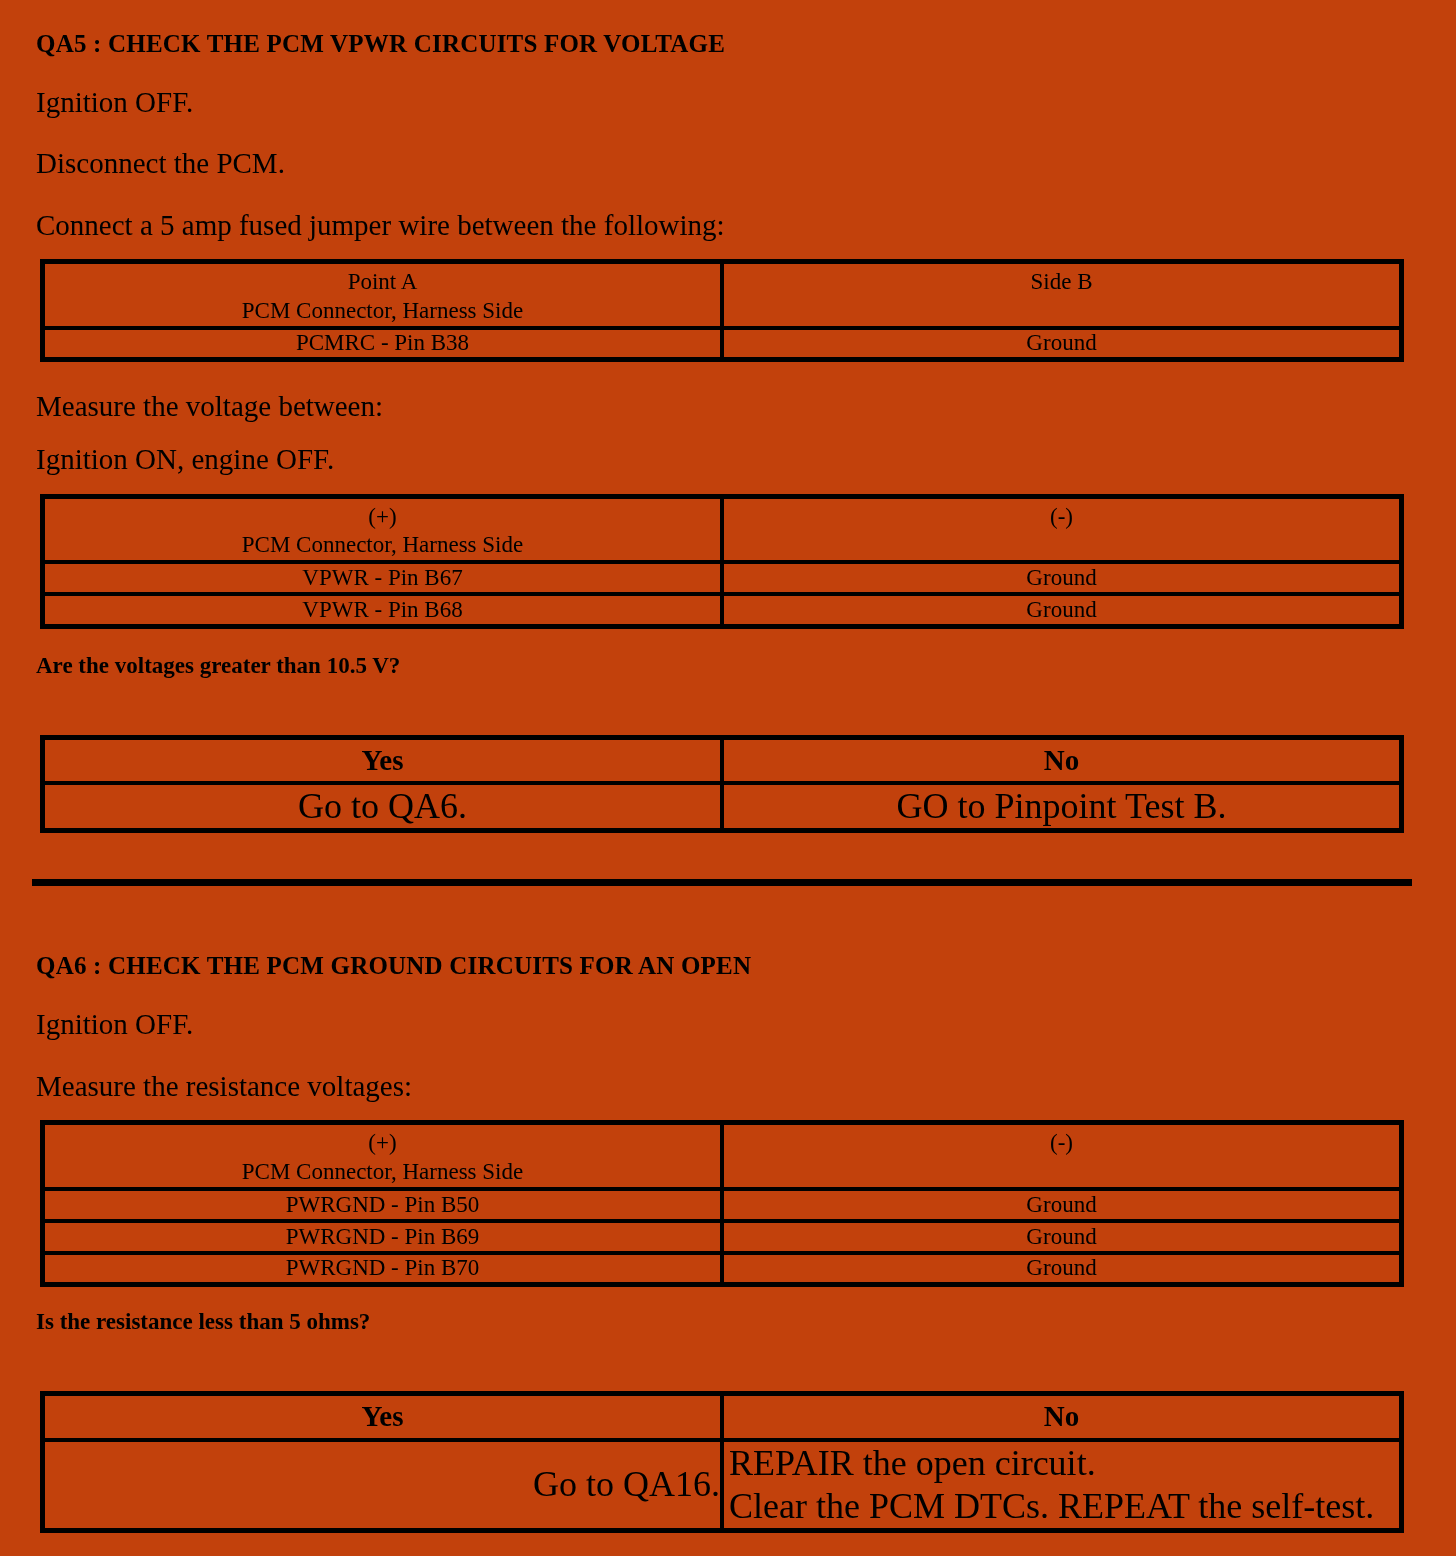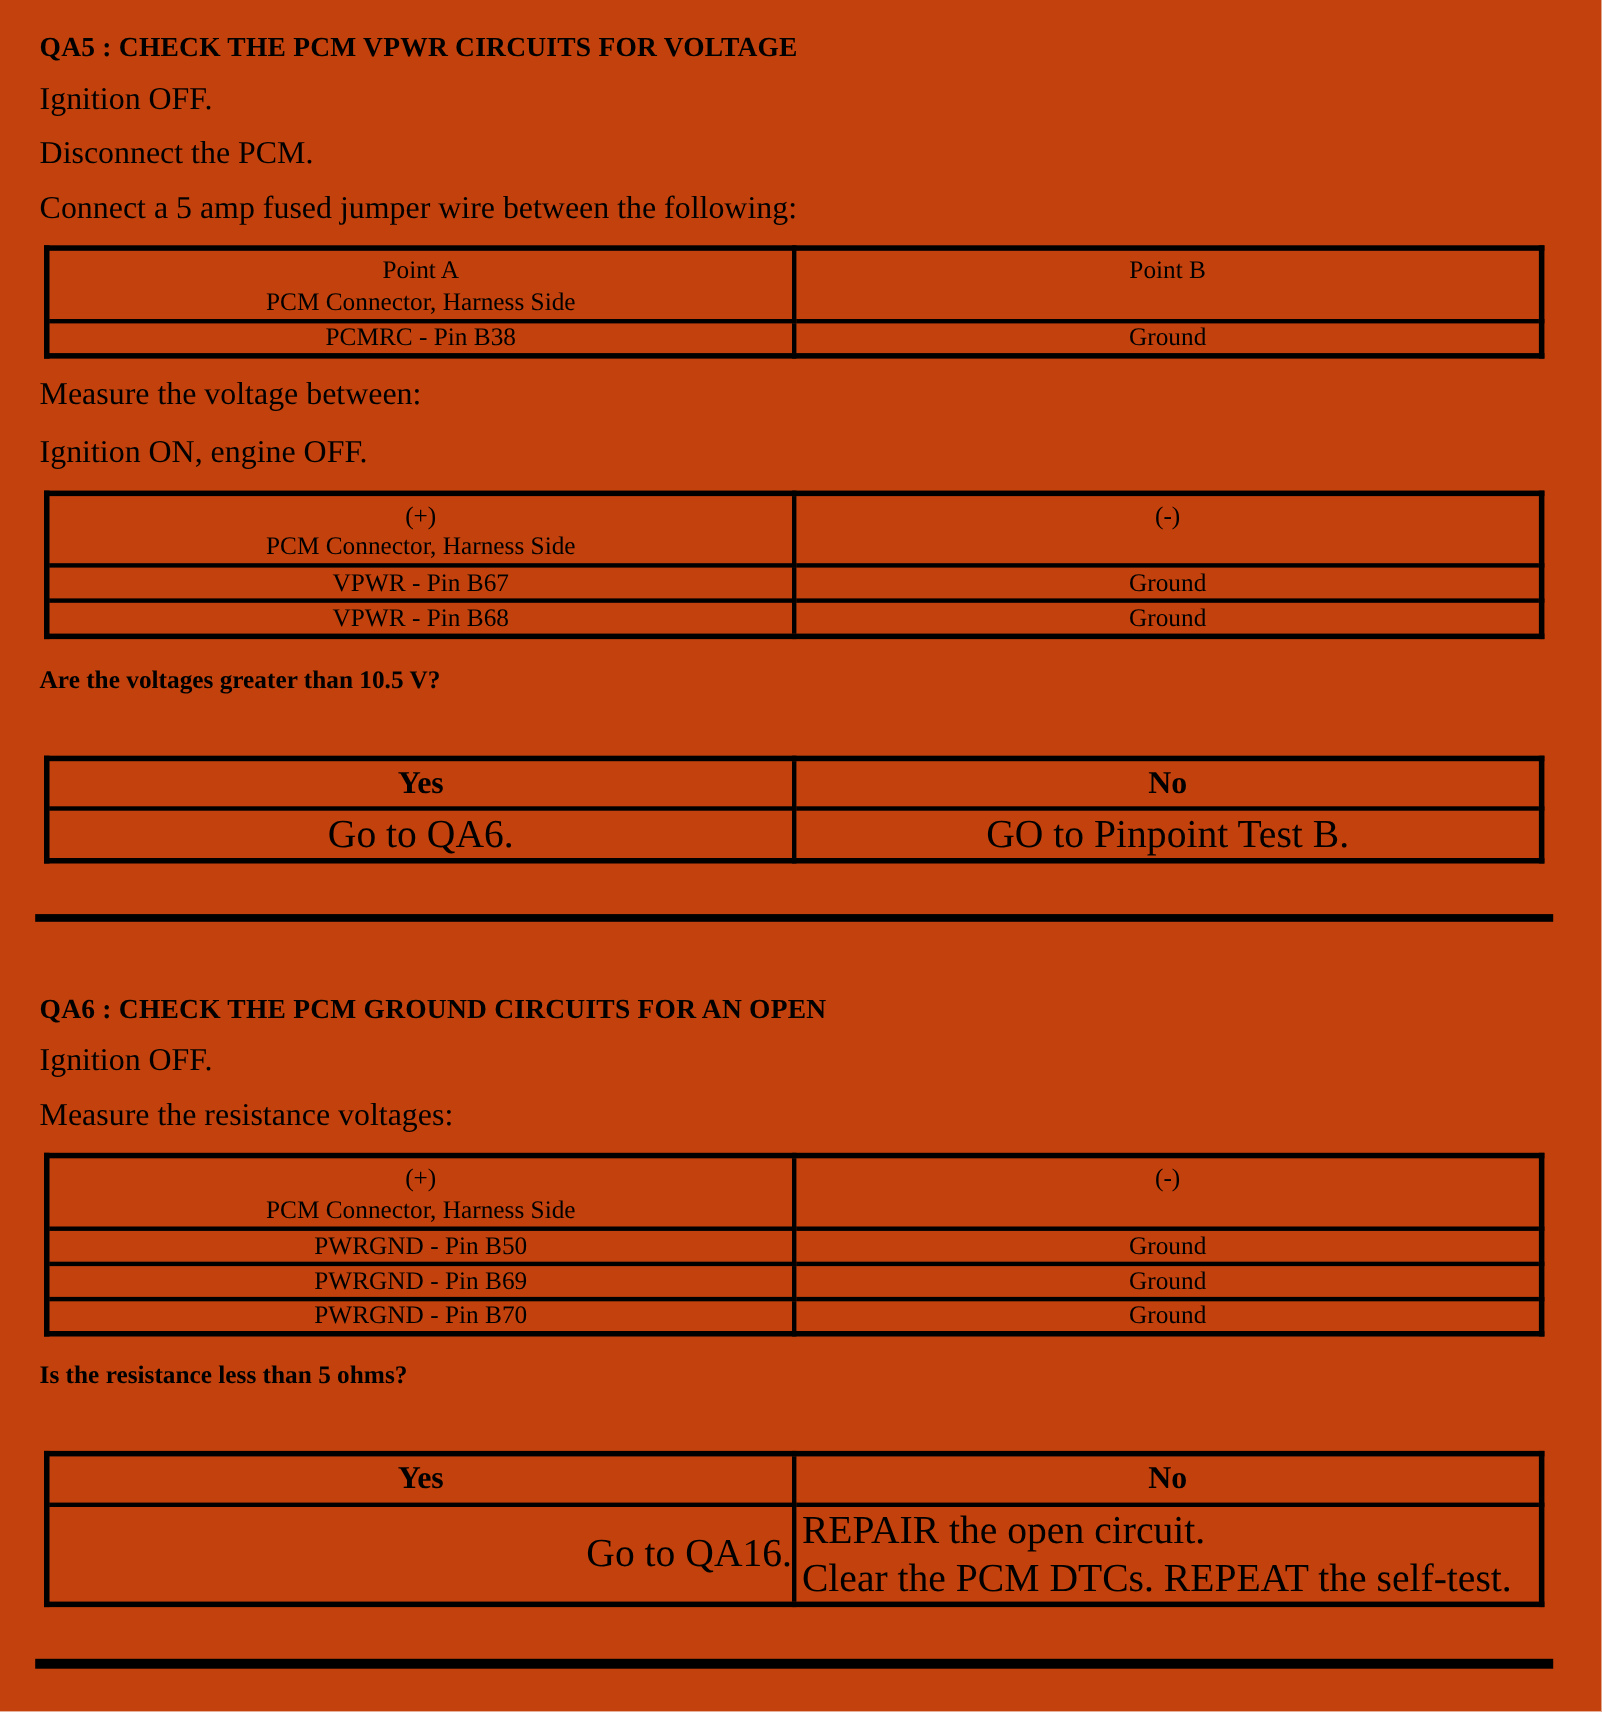--- a/index.html
+++ b/index.html
@@ -15,21 +15,21 @@
   }
   .step-heading {
     font-size: 25px;
     font-weight: bold;
     letter-spacing: 0.2px;
     margin: 0 0 0 36px;
   }
   .body-text {
     font-size: 29px;
     font-weight: normal;
-    margin: 16px 0 16px 36px;
+    margin: 28px 0 16px 36px;
     line-height: 1.15;
   }
   .question-text {
     font-size: 23px;
     font-weight: bold;
     margin: 24px 0 0 36px;
   }
   table.data-table, table.decision-table {
     border-collapse: collapse;
     width: 1364px;
@@ -107,21 +107,21 @@
     <p class="body-text">Connect a 5 amp fused jumper wire between the following:</p>
 
     <table class="data-table">
       <tbody>
           <tr>
         <th class="col-half">
           <div>Point A</div>
           <div>PCM Connector, Harness Side</div>
         </th>
         <th class="col-half">
-          <div>Point B</div>
+          <div>Side B</div>
         </th>
       </tr>
       <tr>
         <td>PCMRC - Pin B38</td>
         <td>Ground</td>
       </tr>
     </tbody>
       </table>
 
     <p class="body-text">Measure the voltage between:</p>

